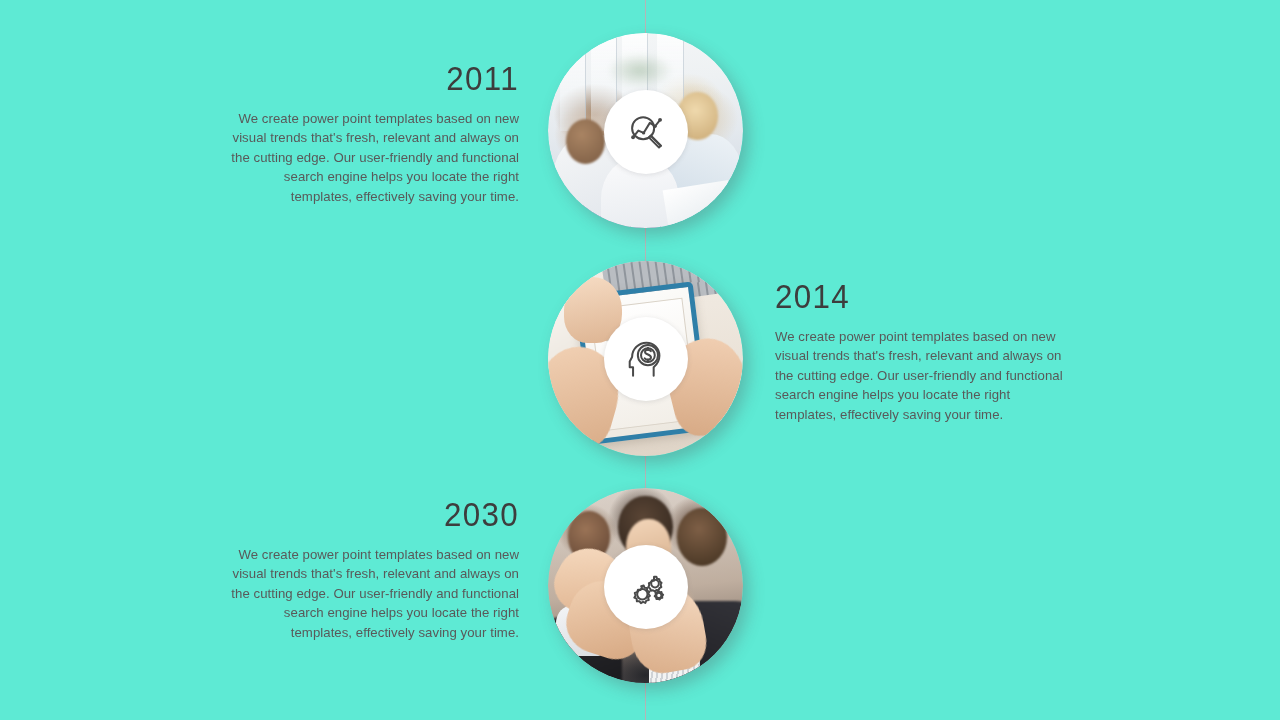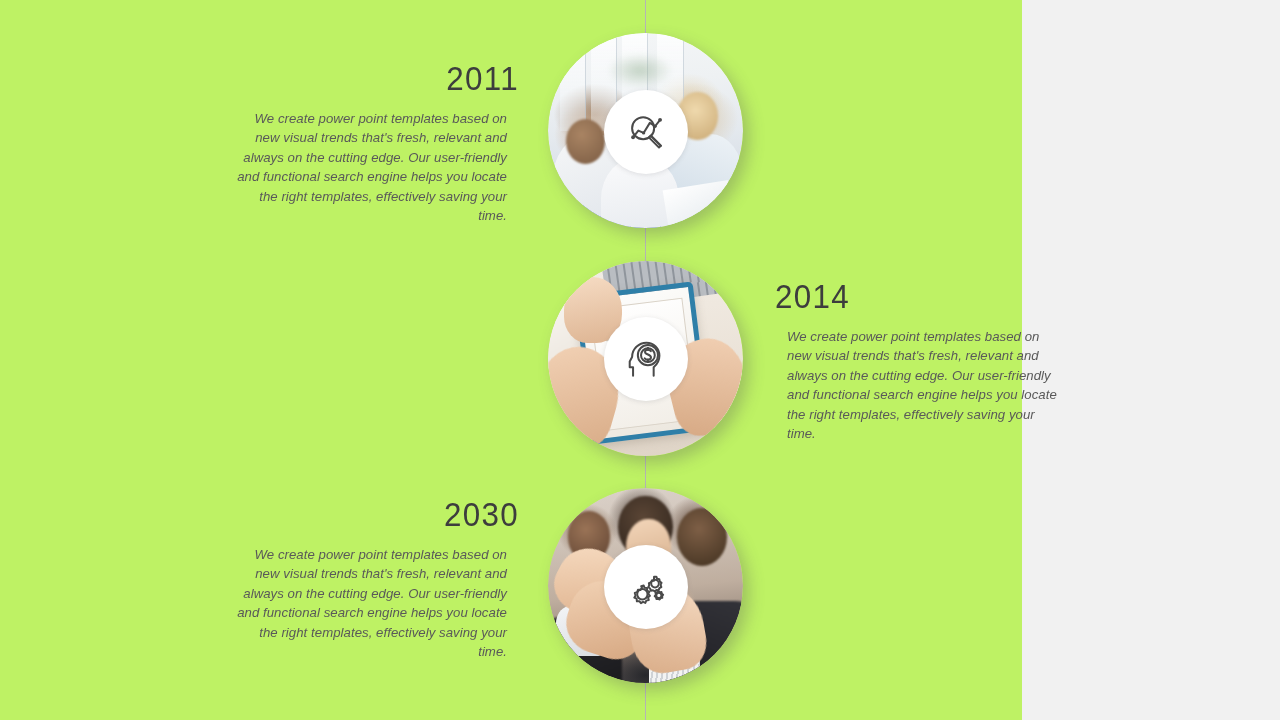--- a/index.html
+++ b/index.html
@@ -12,23 +12,23 @@
     height: 720px;
     background: #f1f1f1;
     font-family: "Liberation Sans", "DejaVu Sans", sans-serif;
     overflow: hidden;
     position: relative;
   }
 
   #slide {
     position: absolute;
     left: 0; top: 0;
-    width: 1022px;
+    width: 1280px;
     height: 720px;
-    background: #bef264;
+    background: #5eead4;
   }
 
   
   .spine {
     position: absolute;
     left: 645px;
     top: 0;
     width: 1px;
     height: 720px;
     background: #b5b5b5;
@@ -361,23 +361,22 @@
   }
   .text-block.right-align .year { transform-origin: right center; }
   .text-block.left-align  .year { transform-origin: left center; }
 
   .body-text {
     font-family: "Liberation Sans", "DejaVu Sans", sans-serif;
     font-size: 13.2px;
     font-weight: 400;
     color: #595959;
     line-height: 19.4px;
-    margin: 12px;
+    margin: 0;
     letter-spacing: 0.05px;
-    font-style: italic;
   }
 
   
   #item-2011 { top: 0; }
   #item-2011 .photo-circle { top: 33px; }
   #item-2011 .icon-badge   { left: 604px; top: 90px; }
   #item-2011 .text-block   { left: 224px; top: 62px; }
 
   #item-2014 { top: 0; }
   #item-2014 .photo-circle { top: 261px; }

